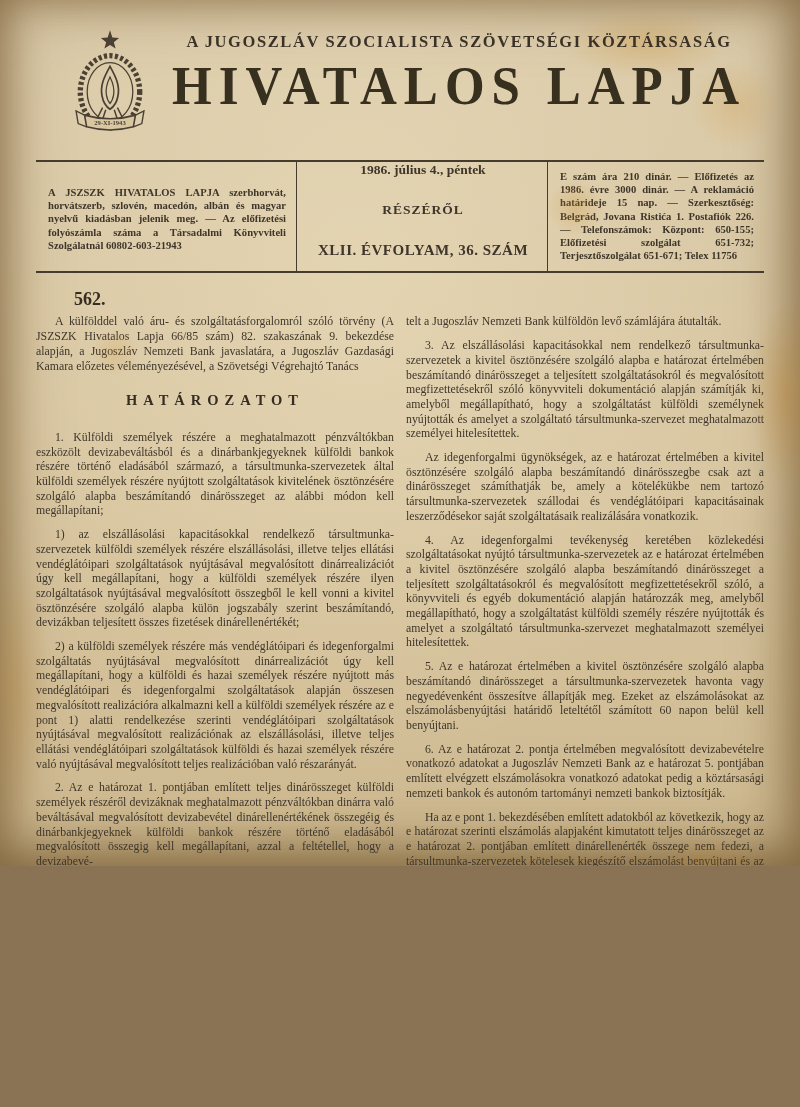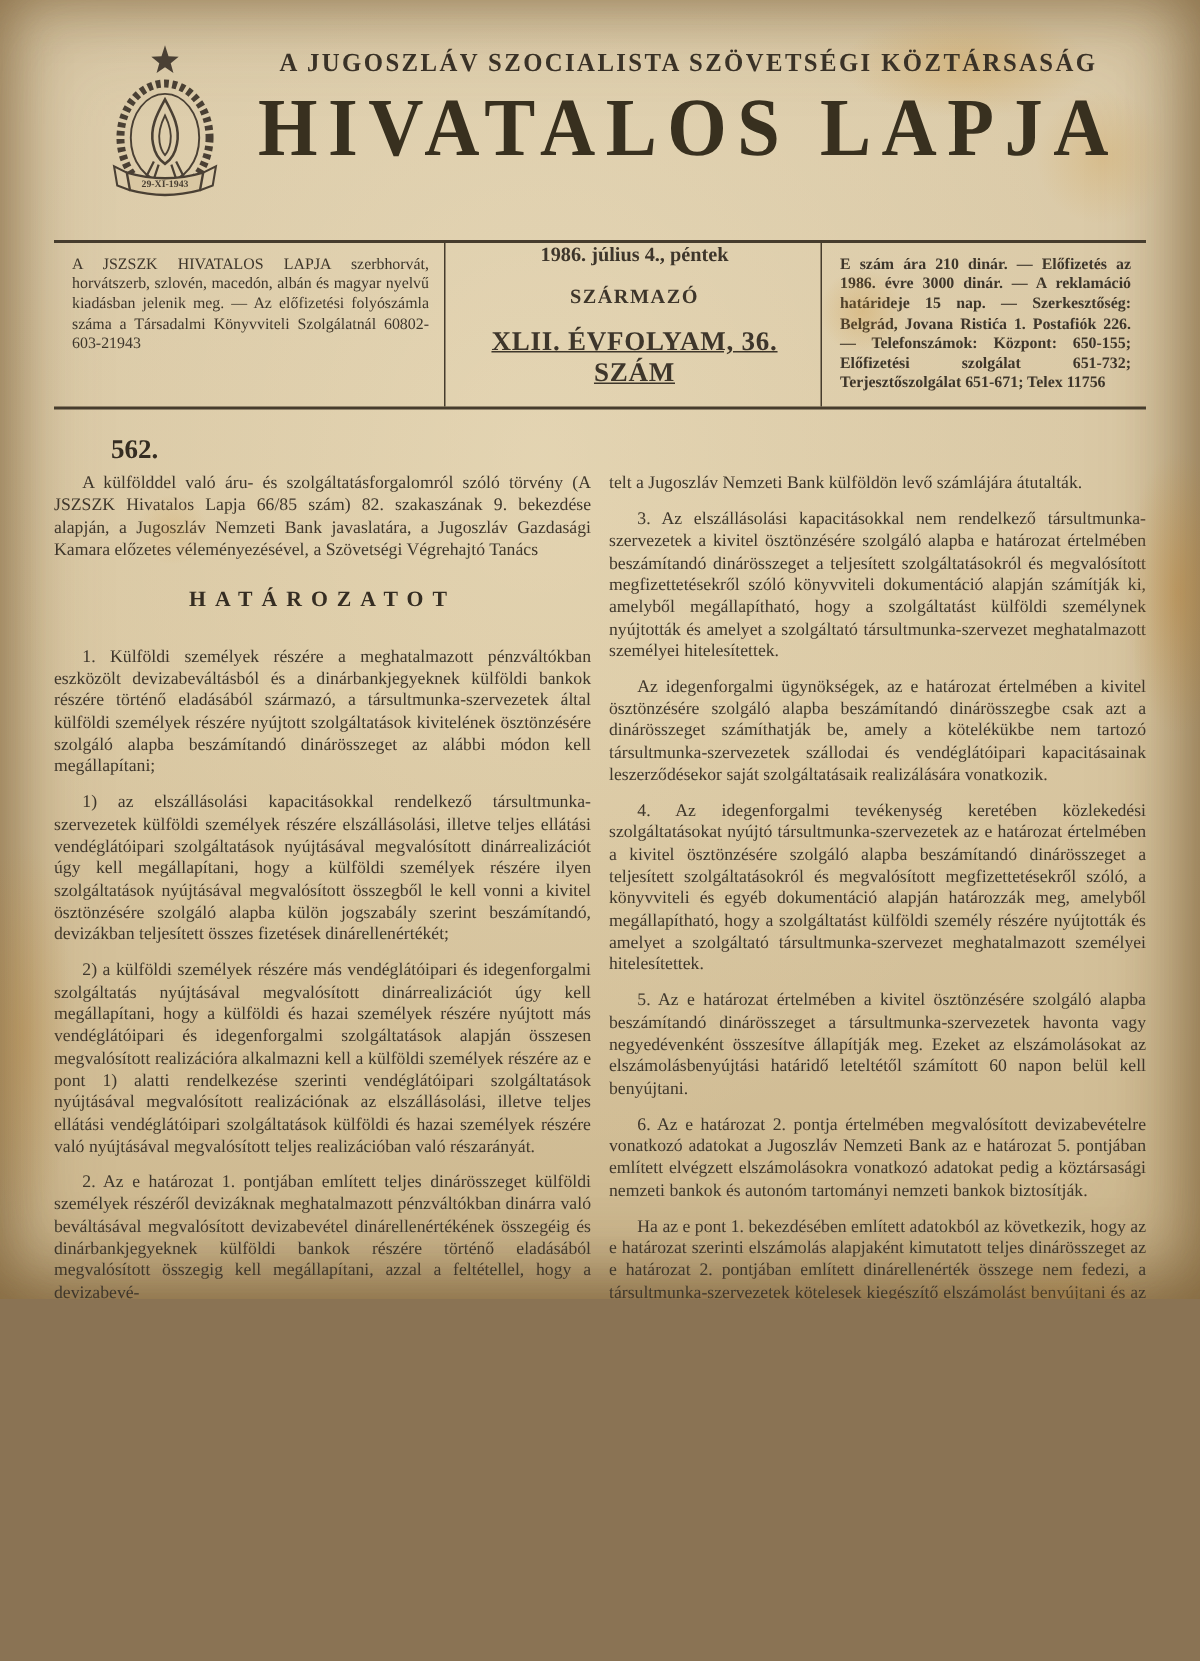--- a/index.html
+++ b/index.html
@@ -34,29 +34,29 @@
     color:#38301f;margin-top:8px;transform:scaleY(1.08);
     font-family:"Liberation Serif","DejaVu Serif",serif;
   }
   
   .infobar{
     margin:10px 36px 0 36px;
     border-top:2px solid #463c2d;border-bottom:2px solid #463c2d;
     display:flex;align-items:stretch;
   }
   .info-cell{padding:8px 10px 9px 12px;}
-  .info-left{width:238px;font-size:10.6px;font-weight:normal;line-height:13.2px;text-align:justify;}
+  .info-left{width:238px;font-size:10.6px;font-weight:bold;line-height:13.2px;text-align:justify;margin-top:16px;}
   .info-center{
     width:228px;border-left:1px solid #463c2d;border-right:1px solid #463c2d;
     text-align:center;font-weight:bold;display:flex;flex-direction:column;justify-content:space-between;
     padding-top:0;padding-bottom:12px;
   }
   .info-center .line1{font-size:13.5px;}
   .info-center .line2{font-size:13.5px;letter-spacing:1px;}
-  .info-center .line3{font-size:18px;letter-spacing:.5px;text-decoration:underline;}
+  .info-center .line3{font-size:15px;letter-spacing:.5px;}
   .info-right{flex:1;font-size:10.6px;font-weight:bold;line-height:13.2px;text-align:justify;}
   
   .article-number{margin:16px 0 4px 74px;font-size:18px;font-weight:bold;color:#352d22;}
   .columns{display:flex;gap:12px;margin:2px 36px 0 36px;}
   .col{width:358px;font-size:11.8px;line-height:14.7px;text-align:justify;}
   .col p{margin:0 0 9px 0;text-indent:1.6em;}
   .col p.no-indent{text-indent:0;}
   .decree-heading{
     text-align:center;font-weight:bold;font-size:14.5px;letter-spacing:6px;
     margin:20px 0 22px 0;color:#352d22;
@@ -108,21 +108,21 @@
     <div class="mast-text">
       <div class="republic-line">A JUGOSZLÁV SZOCIALISTA SZÖVETSÉGI KÖZTÁRSASÁG</div>
       <div class="gazette-title">HIVATALOS LAPJA</div>
     </div>
   </div>
 
   <div class="infobar">
     <div class="info-cell info-left">A JSZSZK HIVATALOS LAPJA szerbhorvát, horvátszerb, szlovén, macedón, albán és magyar nyelvű kiadásban jelenik meg. — Az előfizetési folyószámla száma a Társadalmi Könyvviteli Szolgálatnál 60802-603-21943</div>
     <div class="info-cell info-center">
       <div class="line1">1986. július 4., péntek</div>
-      <div class="line2">SZÁRMAZÓ</div>
+      <div class="line2">RÉSZÉRŐL</div>
       <div class="line3">XLII. ÉVFOLYAM, 36. SZÁM</div>
     </div>
     <div class="info-cell info-right">E szám ára 210 dinár. — Előfizetés az 1986. évre 3000 dinár. — A reklamáció határideje 15 nap. — Szerkesztőség: Belgrád, Jovana Ristića 1. Postafiók 226. — Telefonszámok: Központ: 650-155; Előfizetési szolgálat 651-732; Terjesztőszolgálat 651-671; Telex 11756</div>
   </div>
 
   <div class="article-number">562.</div>
 
   <div class="columns">
 
     <div class="col">

